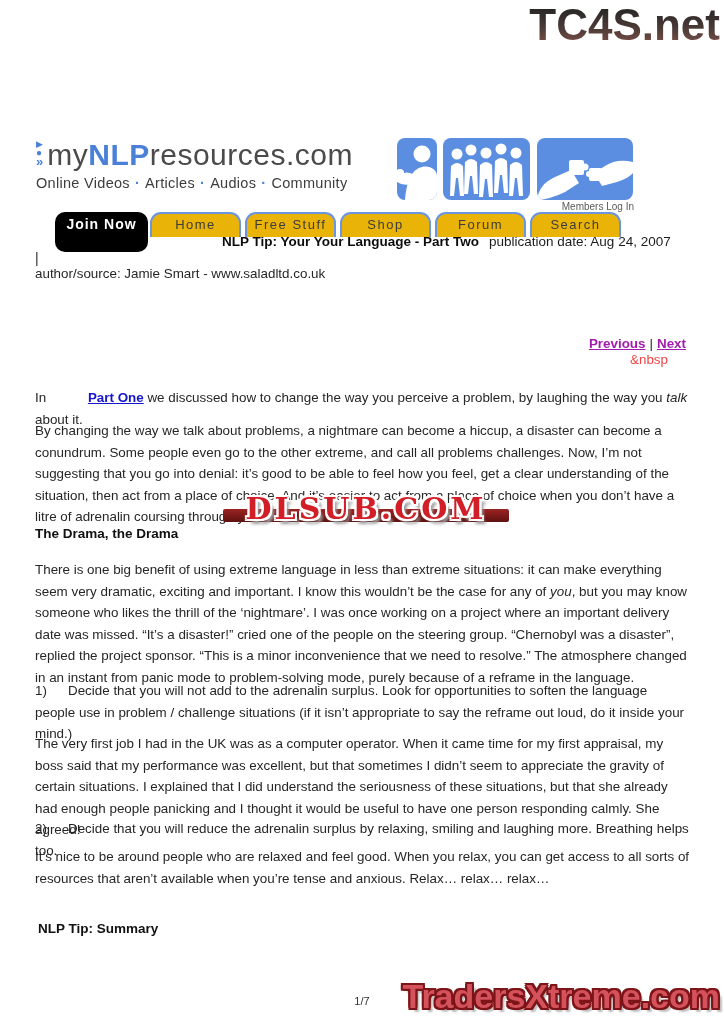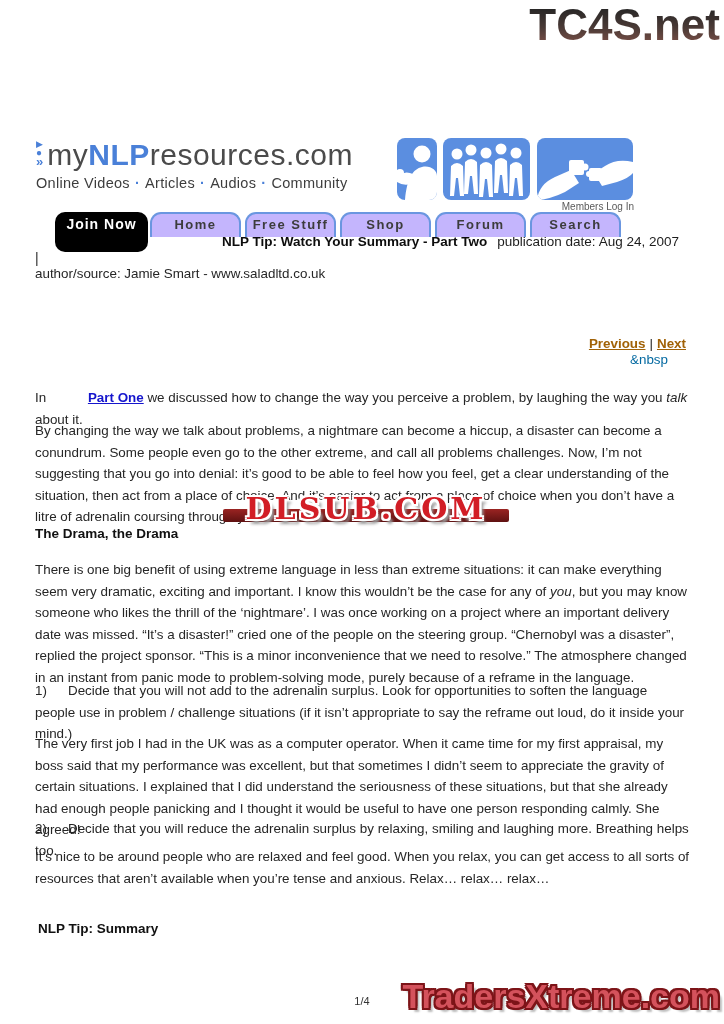--- a/index.html
+++ b/index.html
@@ -43,36 +43,36 @@
   .tile svg{display:block;width:100%;height:100%;}
   .tile1{left:397px;width:40px;}
   .tile2{left:443px;width:87px;}
   .tile3{left:537px;width:96px;}
   .members{position:absolute;top:201px;right:90px;font-size:10px;color:#5a5a5a;padding-left:32px;}
 
   
   .join{position:absolute;left:55px;top:212px;width:93px;height:40px;background:#000;
         border-radius:10px;color:#fff;font-weight:bold;font-size:14px;letter-spacing:1px;
         text-align:center;line-height:25px;}
-  .tab{position:absolute;top:212px;width:91px;height:25px;box-sizing:border-box;background:#c4b5fd;
+  .tab{position:absolute;top:212px;width:91px;height:25px;box-sizing:border-box;background:#eab308;
         border:2px solid #6a96e0;border-bottom:none;border-radius:11px 11px 0 0;
-        font-size:13px;color:#3c3c3c;letter-spacing:1.5px;text-align:center;line-height:22px;font-weight:bold;}
+        font-size:13px;color:#3c3c3c;letter-spacing:1.5px;text-align:center;line-height:22px;}
   .tab-0{left:150px;} .tab-1{left:245px;} .tab-2{left:340px;} .tab-3{left:435px;} .tab-4{left:530px;}
 
   
   .title-line{position:absolute;left:222px;top:234px;font-size:13.5px;white-space:nowrap;}
   .title-line .t{font-weight:bold;color:#0d0d0d;}
   .title-line .d{color:#1c1c1c;margin-left:10px;}
   .pipe{position:absolute;left:35px;top:250px;font-size:14px;color:#2b2b2b;}
   .author{position:absolute;left:35px;top:266px;font-size:13.4px;color:#262626;}
 
   .pager{position:absolute;top:336px;right:38px;text-align:right;font-size:13.4px;}
-  .pager a{color:#a16207;text-decoration:underline;font-weight:bold;cursor:pointer;}
+  .pager a{color:#a21caf;text-decoration:underline;font-weight:bold;cursor:pointer;}
   .pager .psep{color:#222;margin:0 4px;font-weight:normal;}
-  .nbsp{margin-top:1px;padding-right:18px;color:#0369a1;font-weight:normal;}
+  .nbsp{margin-top:1px;padding-right:18px;color:#ef4444;font-weight:normal;}
 
   
   .para{position:absolute;left:35px;width:656px;font-size:13.4px;line-height:21.6px;color:#262626;}
   .para i{font-style:italic;}
   .plink{color:#1515cd;font-weight:bold;text-decoration:underline;cursor:pointer;padding-left:38px;}
   .bhead{position:absolute;left:35px;font-size:13.5px;font-weight:bold;color:#111;}
   .num{display:inline-block;width:33px;}
   .p1{top:387px;} .p2{top:420px;}
   .h-drama{top:526px;}
   .p3{top:559px;}
@@ -142,21 +142,21 @@
   <div class="members">Members Log In</div>
 
   <div class="join">Join Now</div>
   <div class="tab tab-0">Home</div>
   <div class="tab tab-1">Free Stuff</div>
   <div class="tab tab-2">Shop</div>
   <div class="tab tab-3">Forum</div>
   <div class="tab tab-4">Search</div>
 
   <div class="title-line">
-    <span class="t">NLP Tip: Watch Your Summary - Part Two</span><span class="d">publication date: Aug 24, 2007</span>
+    <span class="t">NLP Tip: Your Your Language - Part Two</span><span class="d">publication date: Aug 24, 2007</span>
   </div>
   <div class="pipe">|</div>
   <div class="author">author/source: Jamie Smart - www.saladltd.co.uk</div>
 
   <div class="pager">
     <div>
       <a>Previous</a><span class="psep">|</span><a>Next</a>
     </div>
     <div class="nbsp">&amp;nbsp</div>
   </div>
@@ -177,16 +177,16 @@
 
   <div class="para p5">It’s nice to be around people who are relaxed and feel good. When you relax, you can get access to all sorts of resources that aren’t available when you’re tense and anxious. Relax… relax… relax…</div>
 
   <div class="bhead h-summary">NLP Tip: Summary</div>
 
   <div class="dlsub">
     <div class="bar"></div>
     <div class="txt">DLSUB.COM</div>
   </div>
 
-  <div class="pagenum">1/4</div>
+  <div class="pagenum">1/7</div>
   <div class="traders">TradersXtreme.com</div>
 
 </div>
 
 </body></html>

